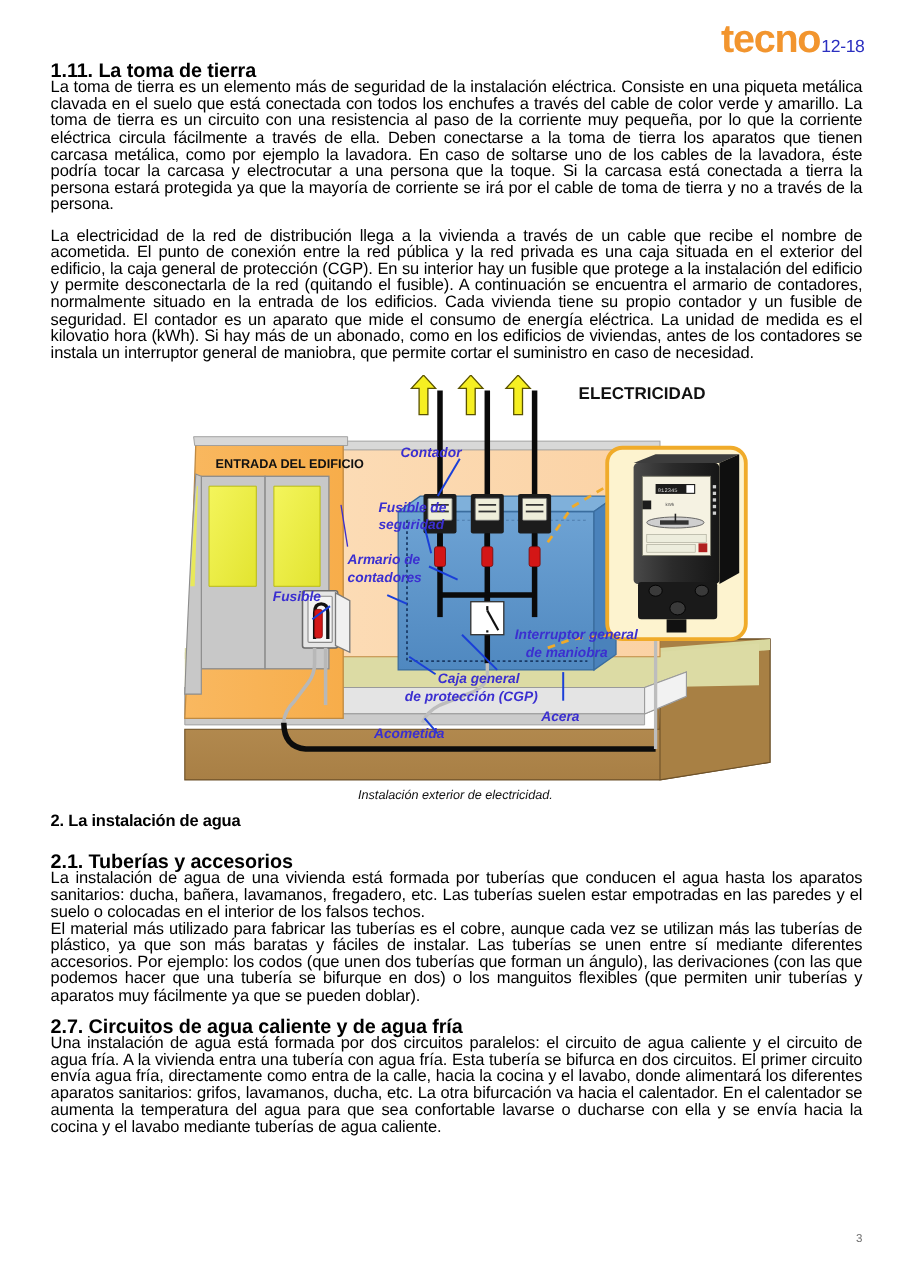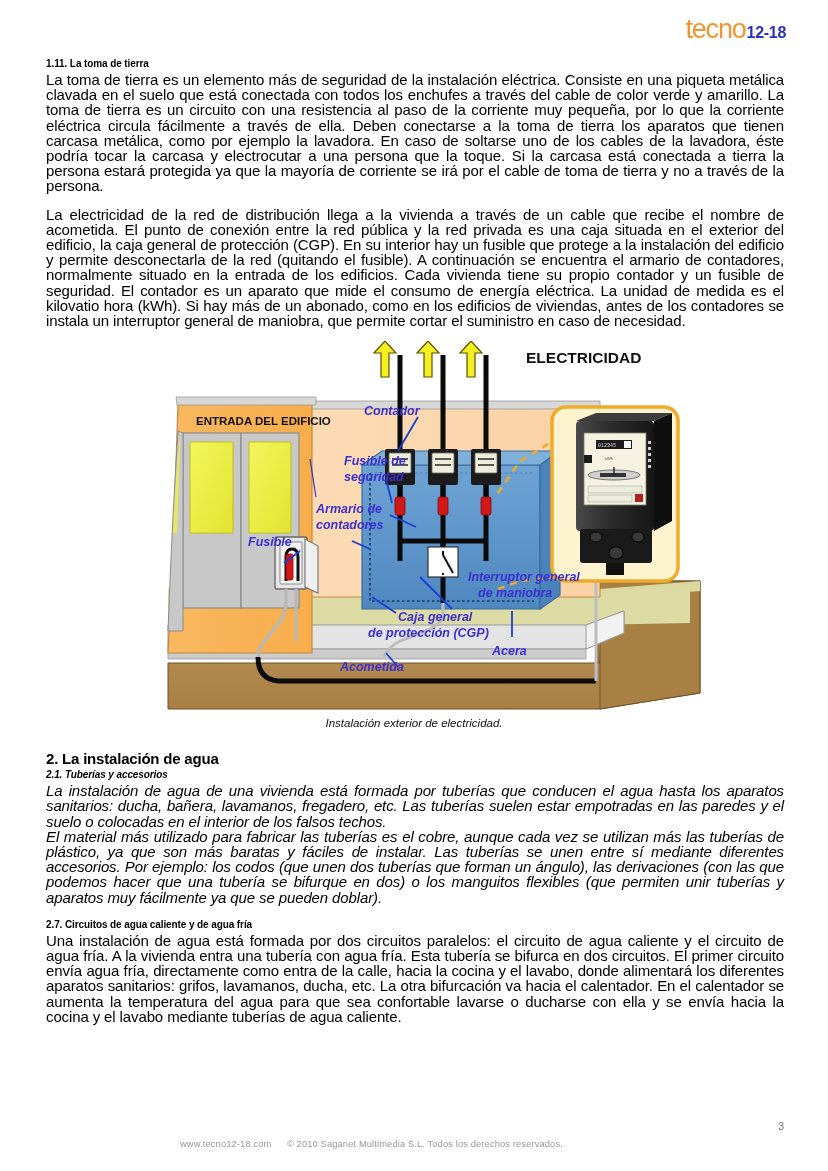--- a/index.html
+++ b/index.html
@@ -27,44 +27,44 @@
   
   .header {
     position: absolute;
     top: 14px;
     right: 42px;
     display: flex;
     align-items: baseline;
     letter-spacing: -0.5px;
   }
   .logo-tecno {
-    font-size: 27px;
-    font-weight: normal;
+    font-size: 36px;
+    font-weight: bold;
     color: #f2952e;
     letter-spacing: -1.2px;
     text-align: right;
   }
   .logo-num {
     font-size: 16px;
-    font-weight: bold;
+    font-weight: normal;
     color: #2b2fc0;
     letter-spacing: -0.3px;
     margin-left: 1px;
     text-align: right;
   }
 
   
   .content {
     position: absolute;
     left: 46px;
     right: 44px;
     top: 57px;
   }
   h3.sec {
-    font-size: 10px;
+    font-size: 18px;
     font-weight: bold;
     margin: 0 0 1px 0;
     line-height: 14px;
     letter-spacing: -0.1px;
   }
   h2.sec-big {
     font-size: 15px;
     font-weight: bold;
     margin: 0;
     line-height: 19px;
@@ -360,39 +360,34 @@
           <text x="340" y="330">Acometida</text>
           <text x="468" y="240">Interruptor general</text>
           <text x="478" y="256">de maniobra</text>
           <text x="492" y="314">Acera</text>
         </g>
       </svg>
 
       <div class="fig-caption">Instalación exterior de electricidad.</div>
     </div>
 
-    <div style="margin-top:18px;">
+    <div style="margin-top:6px;">
       <h2 class="sec-big">2. La instalación de agua</h2>
     </div>
 
-    <div style="font-style:italic;" class="blk">
+    <div style="margin-top:20px;" class="blk">
       <h3 class="sec">2.1. Tuberías y accesorios</h3>
       <p class="body">La instalación de agua de una vivienda está formada por tuberías que conducen el agua hasta los aparatos sanitarios: ducha, bañera, lavamanos, fregadero, etc. Las tuberías suelen estar empotradas en las paredes y el suelo o colocadas en el interior de los falsos techos.</p>
       <p class="body">El material más utilizado para fabricar las tuberías es el cobre, aunque cada vez se utilizan más las tuberías de plástico, ya que son más baratas y fáciles de instalar. Las tuberías se unen entre sí mediante diferentes accesorios. Por ejemplo: los codos (que unen dos tuberías que forman un ángulo), las derivaciones (con las que podemos hacer que una tubería se bifurque en dos) o los manguitos flexibles (que permiten unir tuberías y aparatos muy fácilmente ya que se pueden doblar).</p>
     </div>
 
     <div>
       <h3 class="sec">2.7. Circuitos de agua caliente y de agua fría</h3>
       <p class="body">Una instalación de agua está formada por dos circuitos paralelos: el circuito de agua caliente y el circuito de agua fría. A la vivienda entra una tubería con agua fría. Esta tubería se bifurca en dos circuitos. El primer circuito envía agua fría, directamente como entra de la calle, hacia la cocina y el lavabo, donde alimentará los diferentes aparatos sanitarios: grifos, lavamanos, ducha, etc. La otra bifurcación va hacia el calentador. En el calentador se aumenta la temperatura del agua para que sea confortable lavarse o ducharse con ella y se envía hacia la cocina y el lavabo mediante tuberías de agua caliente.</p>
     </div>
 
   </div>
 
   <div class="footer">
-    <div class="footer-text">
-      <span>www.tecno12-18.com</span>
-      <span class="footer-sep"></span>
-      <span>© 2010 Saganet Multimedia S.L. Todos los derechos reservados.</span>
-    </div>
     <div class="page-num">3</div>
   </div>
 
 </div>
 
 </body></html>

